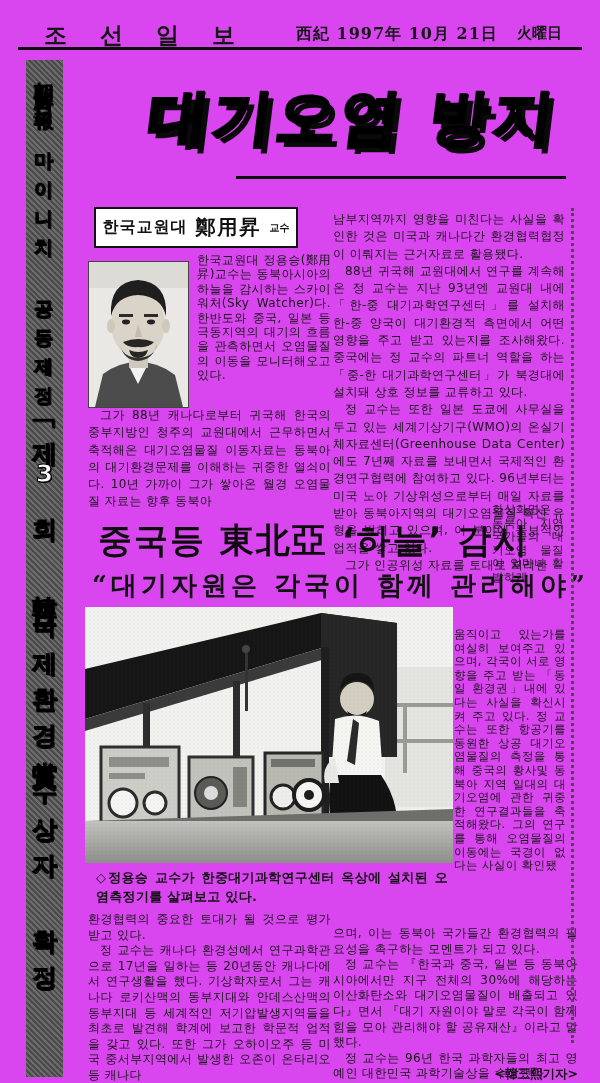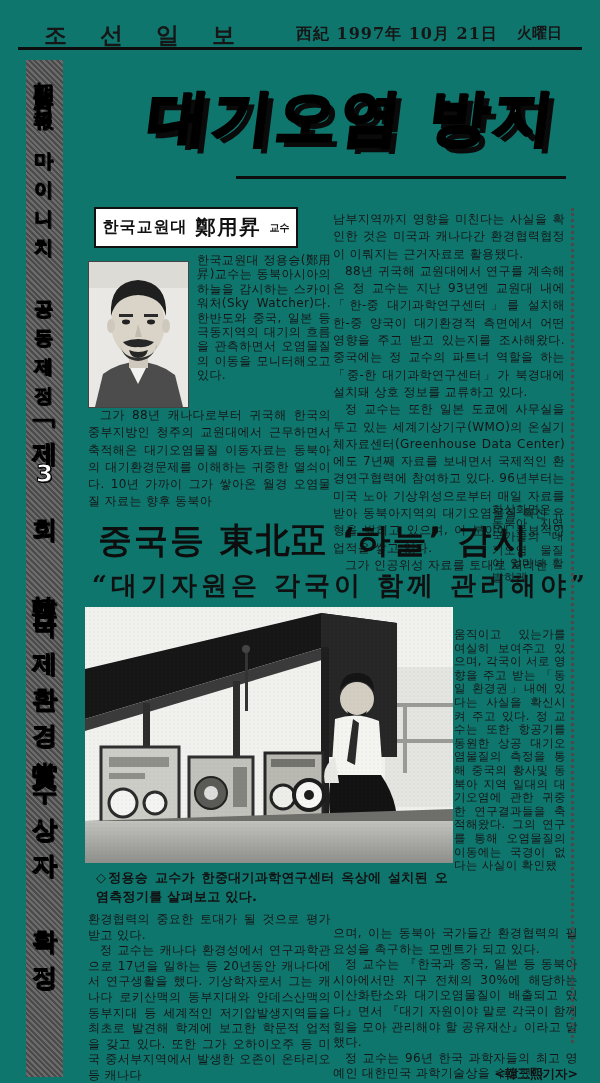--- a/index.html
+++ b/index.html
@@ -1,19 +1,19 @@
 <!DOCTYPE html>
 <html><head>
 <meta charset="utf-8">
 <style>
   * { margin:0; padding:0; box-sizing:border-box; }
   html,body { background:#ffffff; }
   #page {
     position:relative; width:600px; height:1083px; margin:0 auto;
-    background:#0f766e; overflow:hidden;
+    background:#d946ef; overflow:hidden;
     font-family:"DejaVu Sans", sans-serif; color:#111;
   }
   .abs { position:absolute; }
 
   
   .logo {
     left:44px; top:20px; font-size:23px; font-weight:bold;
     letter-spacing:33px; white-space:nowrap; color:#161616;
     font-family:"DejaVu Serif", serif;
   }

